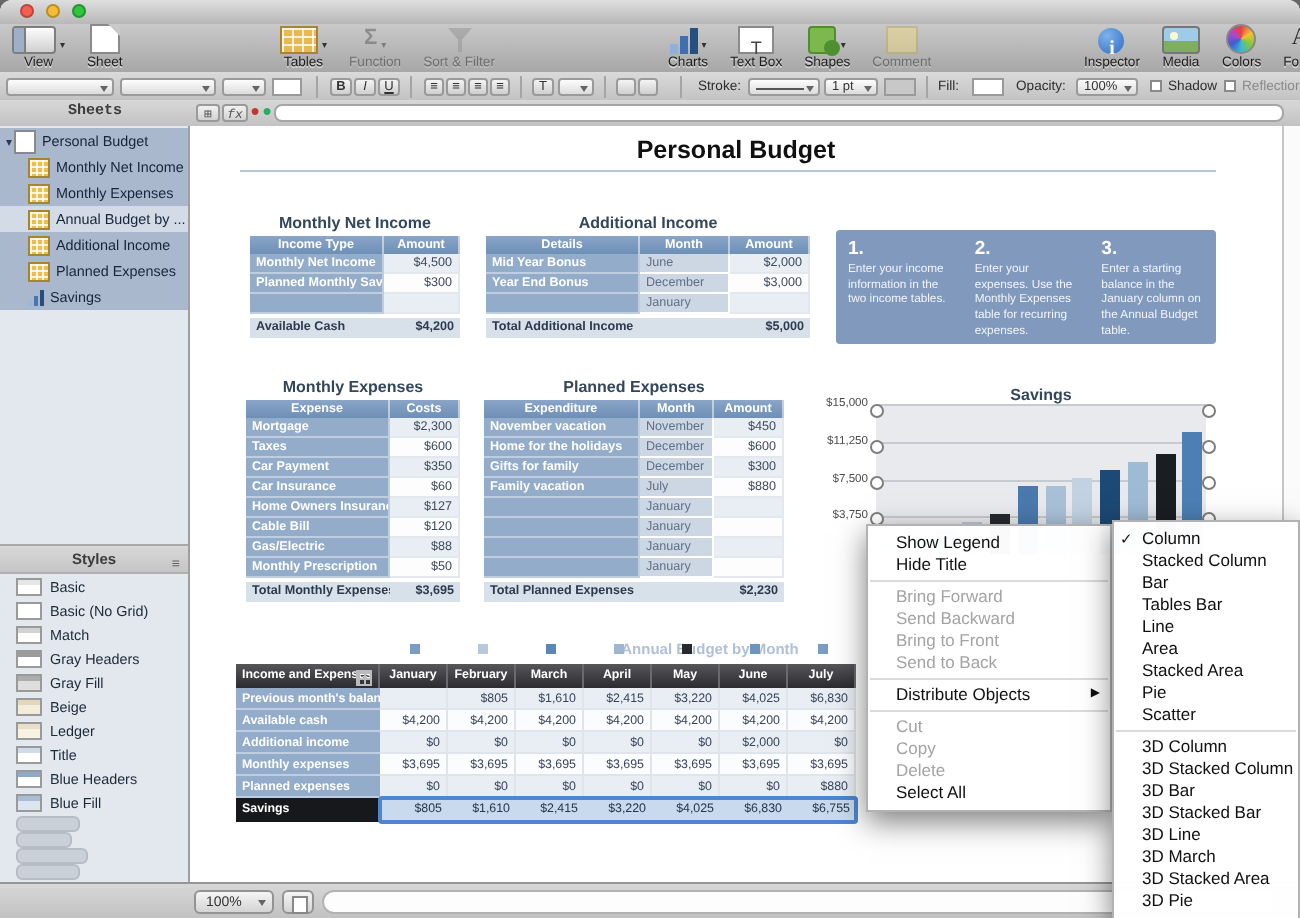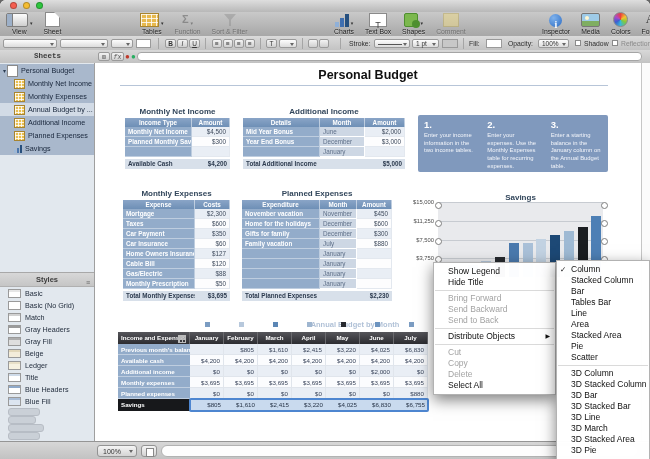--- a/index.html
+++ b/index.html
@@ -679,20 +679,21 @@
           </div>
         </div>
       </div>
     <div id="menus">
         <div class="menu" style="position: absolute; left: 338px; top: 199px; width: 121px; z-index: 40;">
           <div class="mi"><span>Show Legend</span></div>
           <div class="mi"><span>Hide Title</span></div>
           <div class="msep"></div>
           <div class="mi dis"><span>Bring Forward</span></div>
           <div class="mi dis"><span>Send Backward</span></div>
+          <div class="mi dis"><span>Bring to Front</span></div>
           <div class="mi dis"><span>Send to Back</span></div>
           <div class="msep"></div>
           <div class="mi"><span>Distribute Objects</span><span class="arr">▶</span></div>
           <div class="msep"></div>
           <div class="mi dis"><span>Cut</span></div>
           <div class="mi dis"><span>Copy</span></div>
           <div class="mi dis"><span>Delete</span></div>
           <div class="mi"><span>Select All</span></div>
         </div>
         <div class="menu" style="position: absolute; left: 461px; top: 197px; width: 92px; z-index: 41;">

